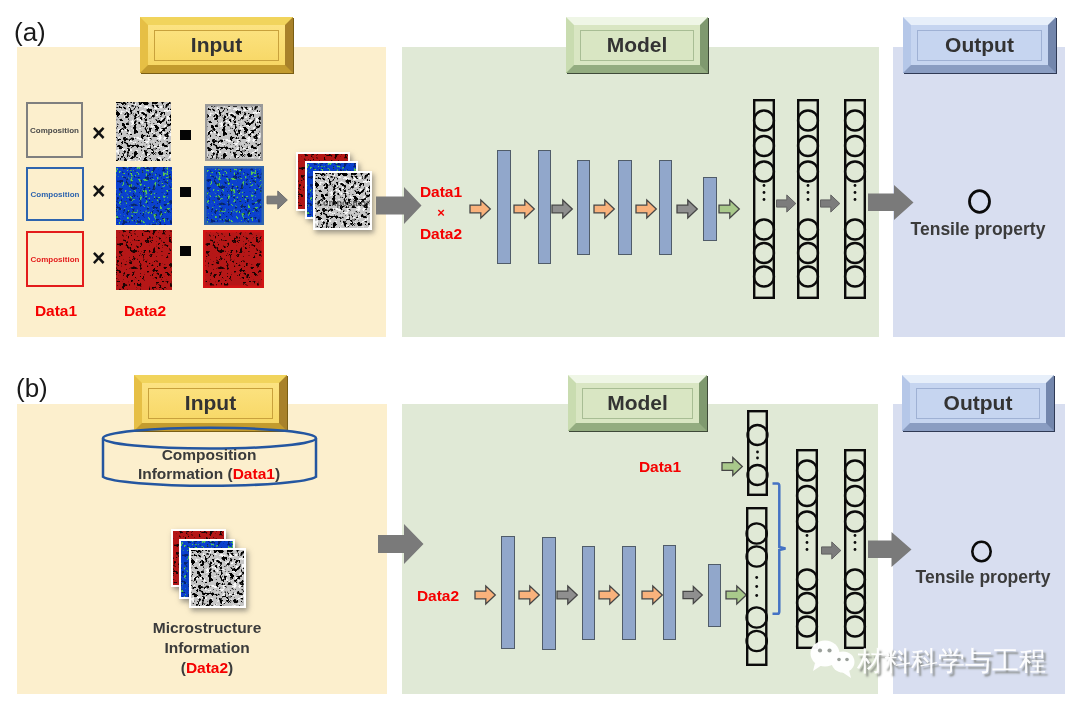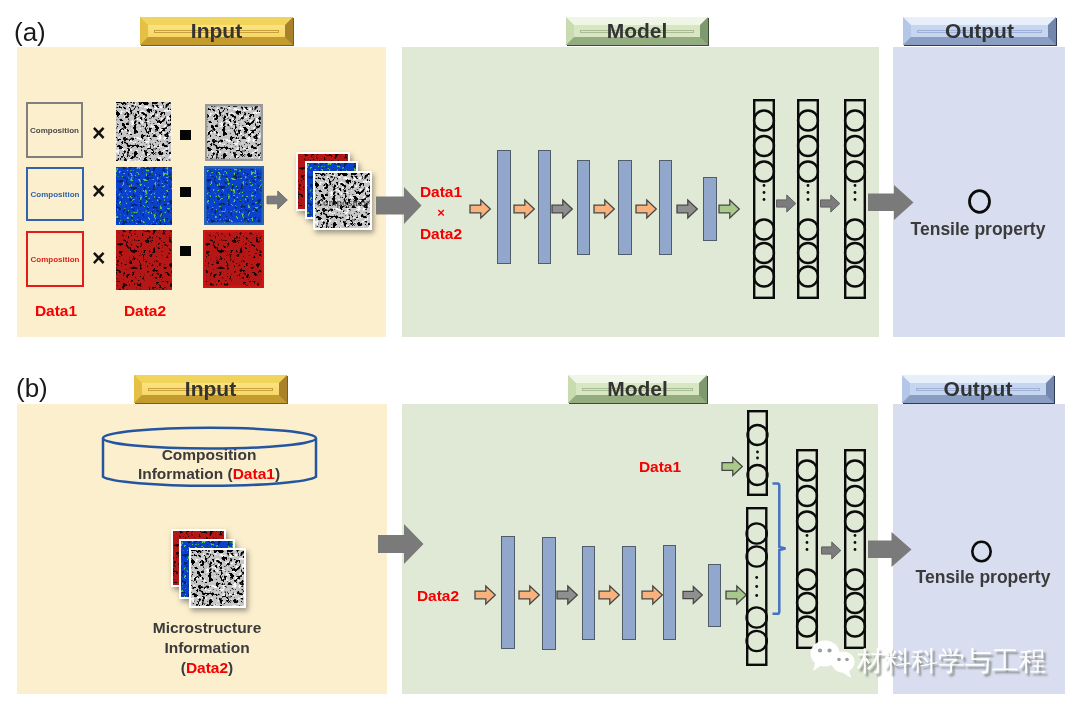--- a/index.html
+++ b/index.html
@@ -3,21 +3,21 @@
 <style>
 html,body{margin:0;padding:0;width:1080px;height:707px;background:#fff;overflow:hidden}
 *{box-sizing:border-box}
 body{font-family:"Liberation Sans",sans-serif}
 .abs{position:absolute}
 .panel{position:absolute}
 .p-cream{background:#FCEFCD}
 .p-green{background:#E0E9D6}
 .p-blue{background:#D8DEF0}
 .lbl{position:absolute;font-size:26px;color:#1a1a1a;line-height:30px}
-.banner{position:absolute;height:28px}
+.banner{position:absolute;height:56px}
 .bev{position:absolute;left:0;top:0;right:0;bottom:0}
 .banner .inner{position:absolute;left:8px;top:8px;right:8px;bottom:8px;display:flex;align-items:center;justify-content:center;font-weight:bold;font-size:21px;color:#333}
 .banner .outline{position:absolute;left:14px;top:13px;right:14px;bottom:12px}
 .b-gold .bev{background:linear-gradient(#FCE382,#F7D765);border-top:8px solid #F1D45C;border-left:8px solid #E6BF45;border-right:8px solid #A8812A;border-bottom:8px solid #C39B2E;box-shadow:1px 1px 0 #7A5E14}
 .b-gold .outline{border:1px solid #C8A13C}
 .b-grn .bev{background:#D9E6C3;border-top:8px solid #EFF6E6;border-left:8px solid #C9DCB0;border-right:8px solid #7F996F;border-bottom:8px solid #93AC80;box-shadow:1px 1px 0 #3F4A39}
 .b-grn .outline{border:1px solid #A8BD94}
 .b-blu .bev{background:#C6D5F0;border-top:8px solid #E7EFFA;border-left:8px solid #B5C7E8;border-right:8px solid #7386AC;border-bottom:8px solid #8A9DC2;box-shadow:1px 1px 0 #2F3A55}
 .b-blu .outline{border:1px solid #9FB1D4}
 .bar{position:absolute;background:#91A7CB;border:1.4px solid #505C69}

